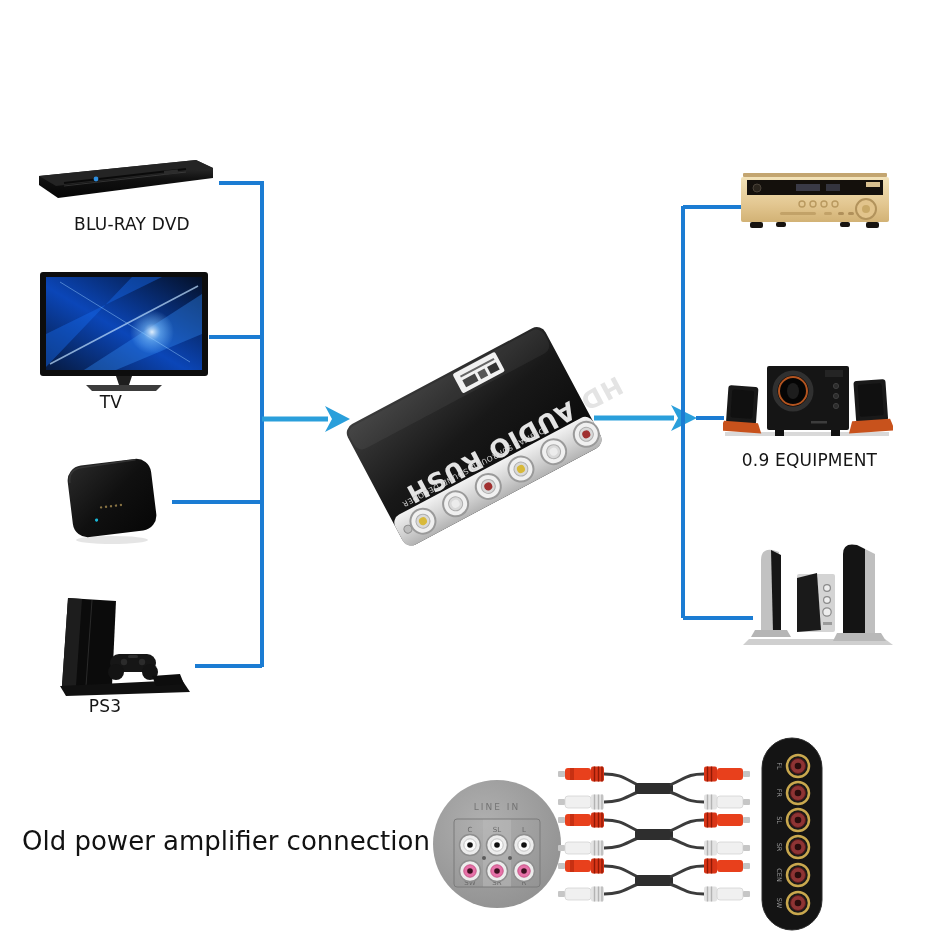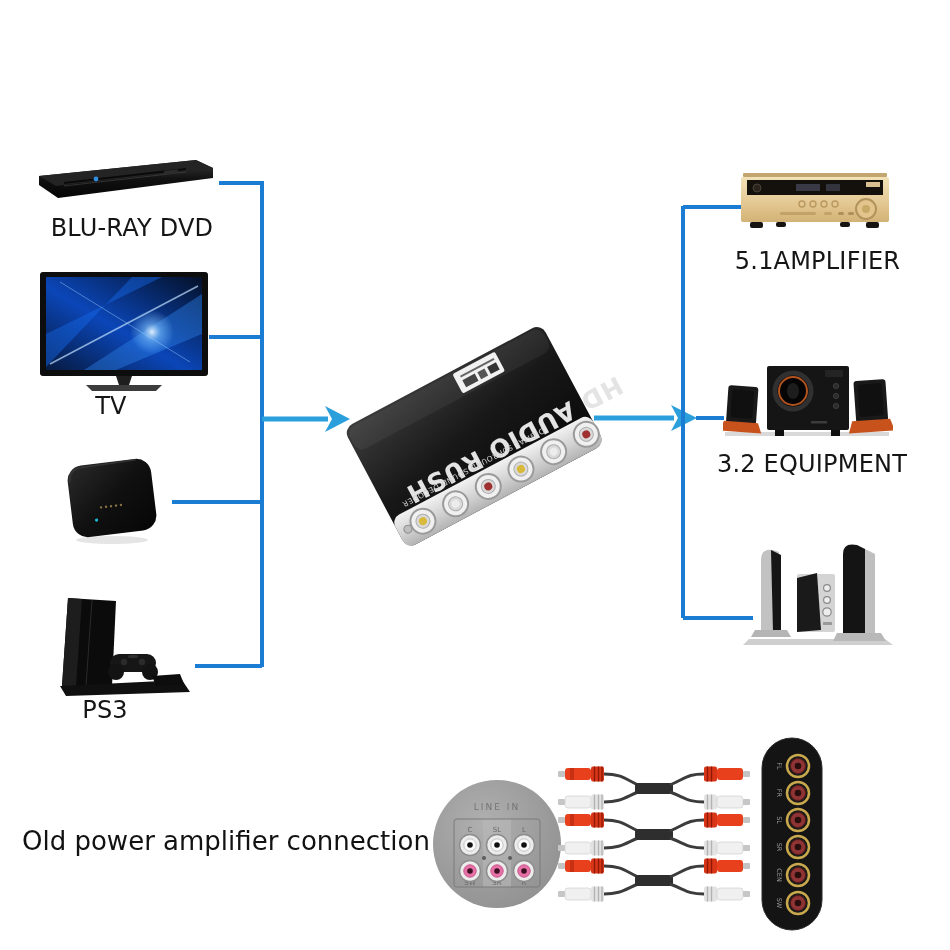--- a/index.html
+++ b/index.html
@@ -1,19 +1,19 @@
 <!DOCTYPE html>
 <html style="--background: #ffffff; --connector-line: #1b7cd3; --connector-arrow: #2a9fdb;"><head>
 <meta charset="utf-8">
 <style>
   html,body{margin:0;padding:0;background:#fff;}
   #canvas{position:relative;width:950px;height:950px;background:var(--background,#fff);
           font-family:"DejaVu Sans",sans-serif;overflow:hidden;}
   .abs{position:absolute;}
-  .dlabel{position:absolute;color:#151515;font-size:24px;text-align:center;
+  .dlabel{position:absolute;color:#151515;font-size:17px;text-align:center;
           white-space:nowrap;letter-spacing:0.2px;}
   .caption{position:absolute;color:#121212;font-size:26px;white-space:nowrap;}
   svg{display:block;}
   .cline{stroke:var(--connector-line,#1b7cd3);stroke-width:4;fill:none;}
   .cthin{stroke:var(--connector-line,#1b7cd3);stroke-width:4;fill:none;}
   .cshaft{stroke:var(--connector-arrow,#2a9fdb);stroke-width:5;fill:none;}
   .chead{fill:var(--connector-arrow,#2a9fdb);stroke:none;}
   .decoder-title{position:absolute;left:403px;top:418px;width:230px;height:34px;
       transform:rotate(152deg);color:#e4e4e4;font-size:25px;font-weight:bold;
       text-align:center;letter-spacing:1px;white-space:nowrap;}
@@ -223,21 +223,20 @@
     </g>
     <circle cx="126" cy="41" r="10" fill="#e2c48c" stroke="#b2935c" stroke-width="2"></circle>
     <circle cx="126" cy="41" r="4" fill="#c9a968"></circle>
     <g>
       <rect x="10" y="54" width="13" height="6" rx="2" fill="#171310"></rect>
       <rect x="36" y="54" width="10" height="5" rx="2" fill="#171310"></rect>
       <rect x="100" y="54" width="10" height="5" rx="2" fill="#171310"></rect>
       <rect x="126" y="54" width="13" height="6" rx="2" fill="#171310"></rect>
     </g>
   </svg>
-  <div class="dlabel" style="left:730px;top:247px;width:175px">5.1AMPLIFIER</div>
 
   <svg class="abs" style="left:723px;top:364px" width="170" height="78" viewBox="0 0 170 78">
     <rect x="2" y="68" width="164" height="4" fill="#d9d9d9"></rect>
     <rect x="44" y="2" width="82" height="64" rx="2" fill="#151515"></rect>
     <circle cx="70" cy="27" r="18" fill="#050505" stroke="#303030" stroke-width="5"></circle>
     <circle cx="70" cy="27" r="14" fill="none" stroke="#b35420" stroke-width="2"></circle>
     <ellipse cx="70" cy="27" rx="6" ry="8" fill="#1d1d1d"></ellipse>
     <rect x="102" y="6" width="18" height="7" fill="#242424"></rect>
     <g>
       <circle cx="113" cy="22" r="2.6" fill="#2c2c2c" stroke="#3e3e3e" stroke-width="1"></circle>
@@ -251,21 +250,21 @@
       <rect x="8" y="26" width="22" height="28" rx="2" fill="#101010"></rect>
     </g>
     <g transform="rotate(-4 148 40)">
       <rect x="132" y="16" width="32" height="42" rx="3" fill="#191919"></rect>
       <polygon points="128,56 166,56 170,68 124,68" fill="#c8521c"></polygon>
       <rect x="136" y="20" width="24" height="32" rx="2" fill="#101010"></rect>
     </g>
     <rect x="52" y="66" width="9" height="6" fill="#101010"></rect>
     <rect x="108" y="66" width="9" height="6" fill="#101010"></rect>
   </svg>
-  <div class="dlabel" style="left:717px;top:450px;width:185px">3.2 EQUIPMENT</div>
+  <div class="dlabel" style="left:717px;top:450px;width:185px">0.9 EQUIPMENT</div>
 
   <svg class="abs" style="left:741px;top:542px" width="154" height="112" viewBox="0 0 154 112">
     <polygon points="8,97 144,97 152,103 2,103" fill="#cfcfcf"></polygon>
     <g>
       <path d="M20,18 Q20,6 32,8 L38,10 L38,90 L20,90 Z" fill="#c2c2c2"></path>
       <path d="M30,8 L40,13 L40,90 L32,90 Z" fill="#161616"></path>
       <polygon points="14,88 46,88 50,95 10,95" fill="#b5b5b5"></polygon>
     </g>
     <g>
       <rect x="56" y="32" width="38" height="58" rx="2" fill="#d4d4d4"></rect>

